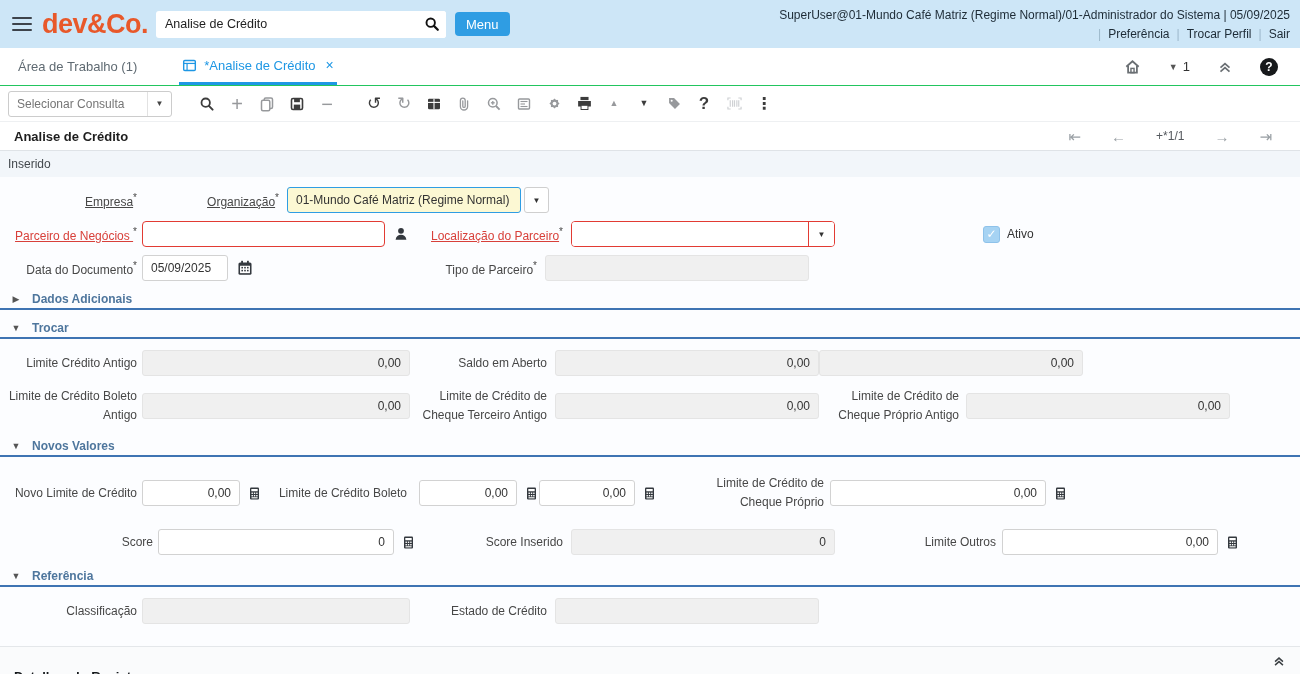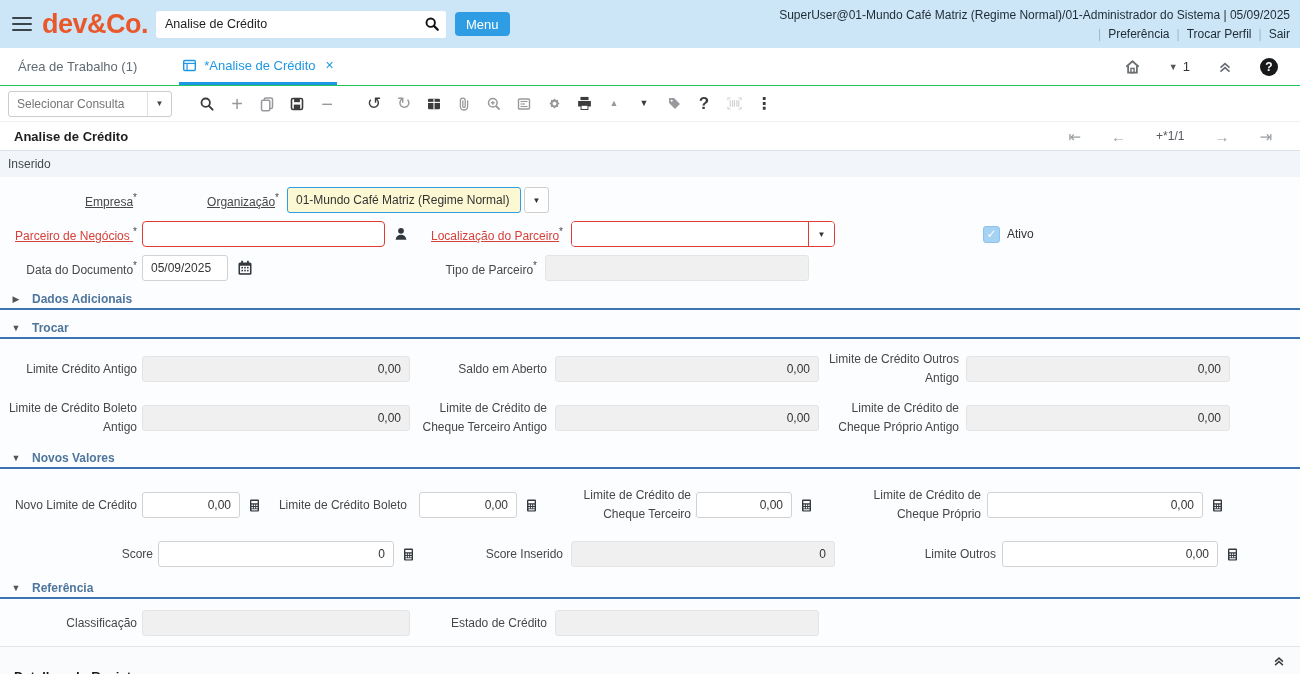--- a/index.html
+++ b/index.html
@@ -336,21 +336,20 @@
 
     <div class="sec">
       <span class="tri">▼</span>
       <span class="st">Trocar</span>
     </div>
     <div class="frow" style="margin:11px 0">
       <span class="lbl lw1">Limite Crédito Antigo</span>
       <input class="fld fw1 ro num" readonly="" value="0,00" style="">
       <span class="lbl lw2">Saldo em Aberto</span>
       <input class="fld fw2 ro num" readonly="" value="0,00" style="">
-      <span class="lbl lw3">Limite de Crédito Outros Antigo</span>
       <input class="fld fw3 ro num" readonly="" value="0,00" style="">
     </div>
     <div class="frow" style="margin:11px 0">
       <span class="lbl lw1">Limite de Crédito Boleto Antigo</span>
       <input class="fld fw1 ro num" readonly="" value="0,00" style="">
       <span class="lbl lw2">Limite de Crédito de Cheque Terceiro Antigo</span>
       <input class="fld fw2 ro num" readonly="" value="0,00" style="">
       <span class="lbl lw3">Limite de Crédito de Cheque Próprio Antigo</span>
       <input class="fld fw3 ro num" readonly="" value="0,00" style="">
     </div>
@@ -387,21 +386,20 @@
               <rect x="4.8" y="7" width="1.5" height="1.5"></rect>
               <rect x="7.3" y="7" width="1.5" height="1.5"></rect>
               <rect x="9.8" y="7" width="1.5" height="1.5"></rect>
               <rect x="4.8" y="9.6" width="1.5" height="1.5"></rect>
               <rect x="7.3" y="9.6" width="1.5" height="1.5"></rect>
               <rect x="9.8" y="9.6" width="1.5" height="1.5"></rect>
               <rect x="4.8" y="12" width="6.5" height="1.2"></rect>
             </g>
           </svg>
         </span>
-      <span class="lbl nlw3">Limite de Crédito de Cheque Terceiro</span>
       <input class="fld nf3 num" value="0,00" style="">
       <span class="calc">
           <svg viewBox="0 0 16 16" width="15" height="15">
             <rect x="3.2" y="1.6" width="9.6" height="12.8" rx="1.2" fill="currentColor"></rect>
             <rect x="4.6" y="3.2" width="6.8" height="2.4" fill="#fff"></rect>
             <g fill="#fff">
               <rect x="4.8" y="7" width="1.5" height="1.5"></rect>
               <rect x="7.3" y="7" width="1.5" height="1.5"></rect>
               <rect x="9.8" y="7" width="1.5" height="1.5"></rect>
               <rect x="4.8" y="9.6" width="1.5" height="1.5"></rect>

